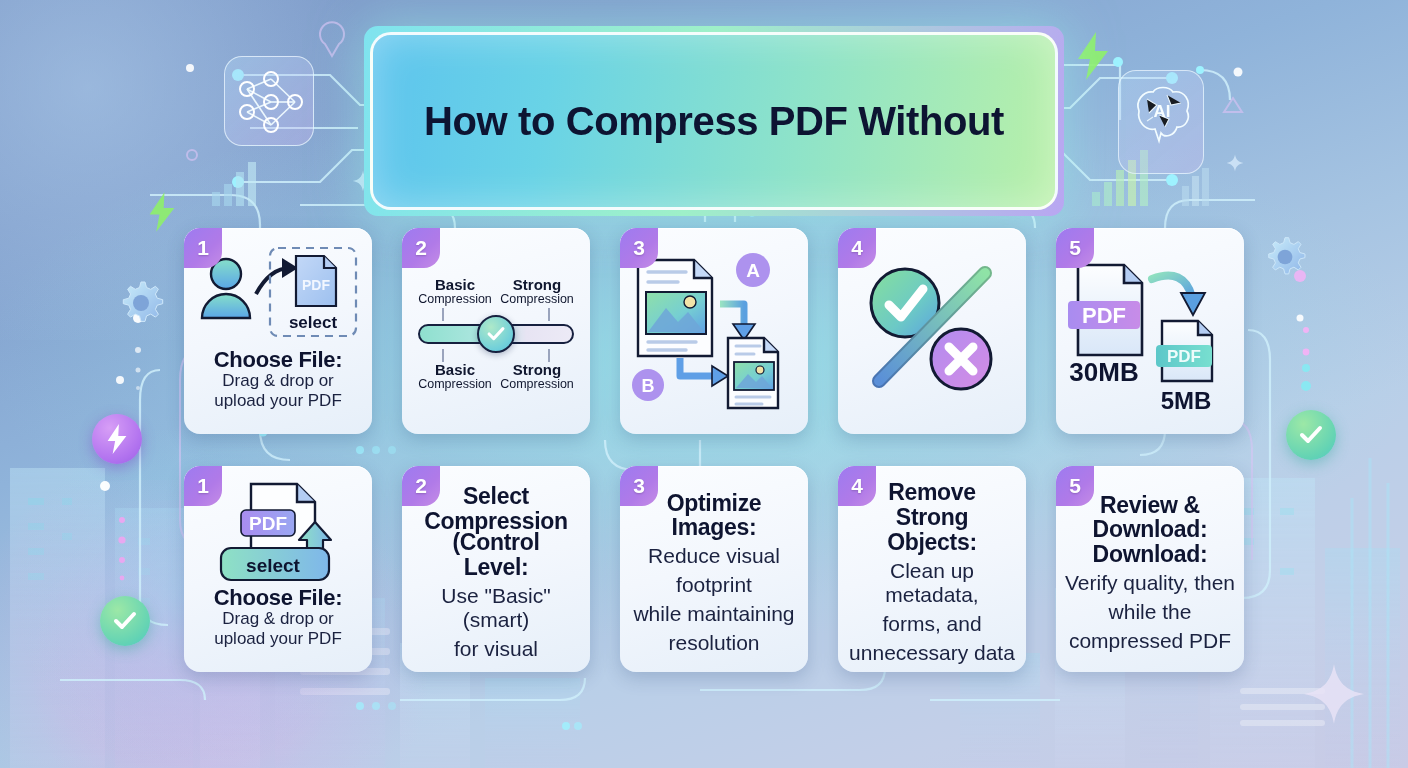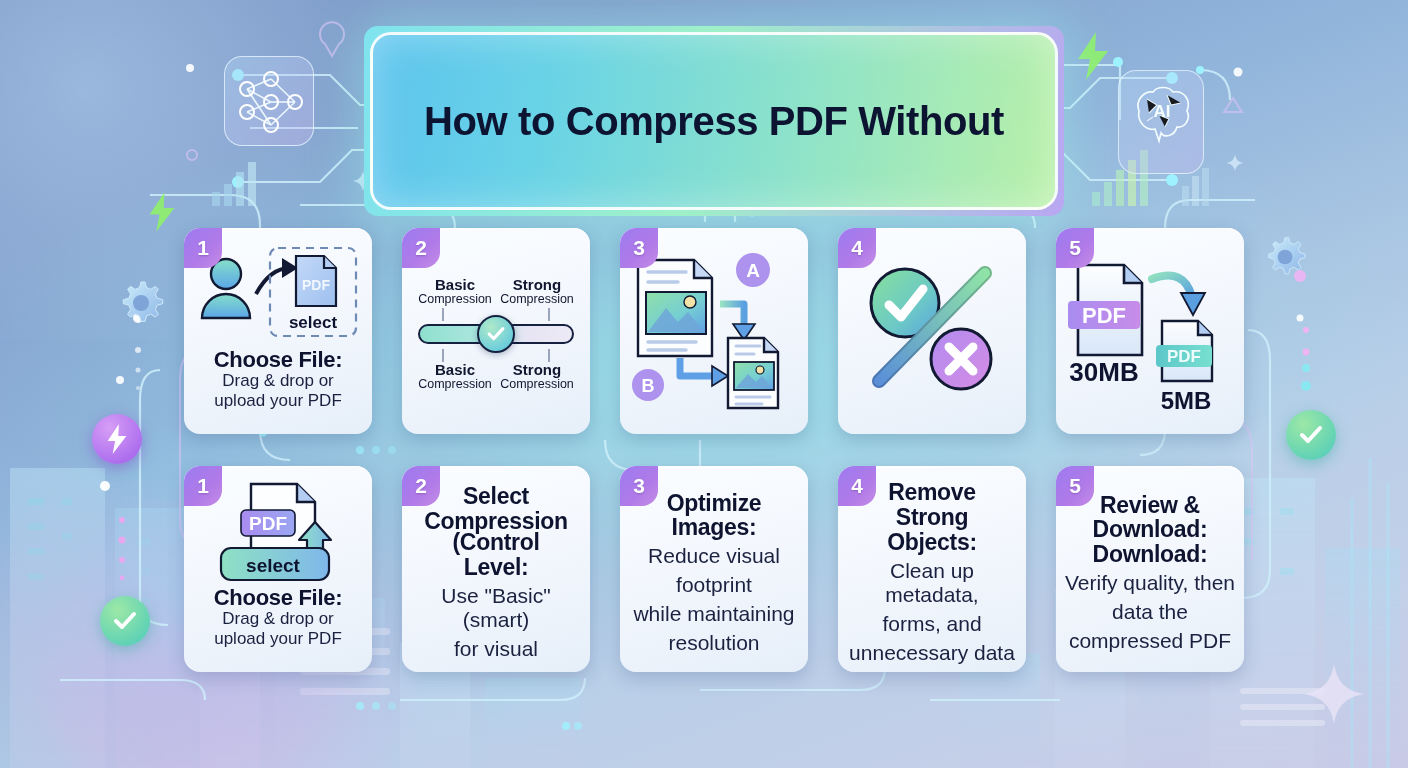--- a/index.html
+++ b/index.html
@@ -664,19 +664,19 @@
       </div>
     </div>
 
     <div class="card text-only">
       <div class="badge">5</div>
       <div class="card-body">
         <div class="card-title">Review &amp;</div>
         <div class="card-title">Download:</div>
         <div class="card-title">Download:</div>
         <div class="card-sub">Verify quality, then</div>
-        <div class="card-sub">data the</div>
+        <div class="card-sub">while the</div>
         <div class="card-sub">compressed PDF</div>
       </div>
     </div>
   </div>
 
 </div>
 
 </body></html>

